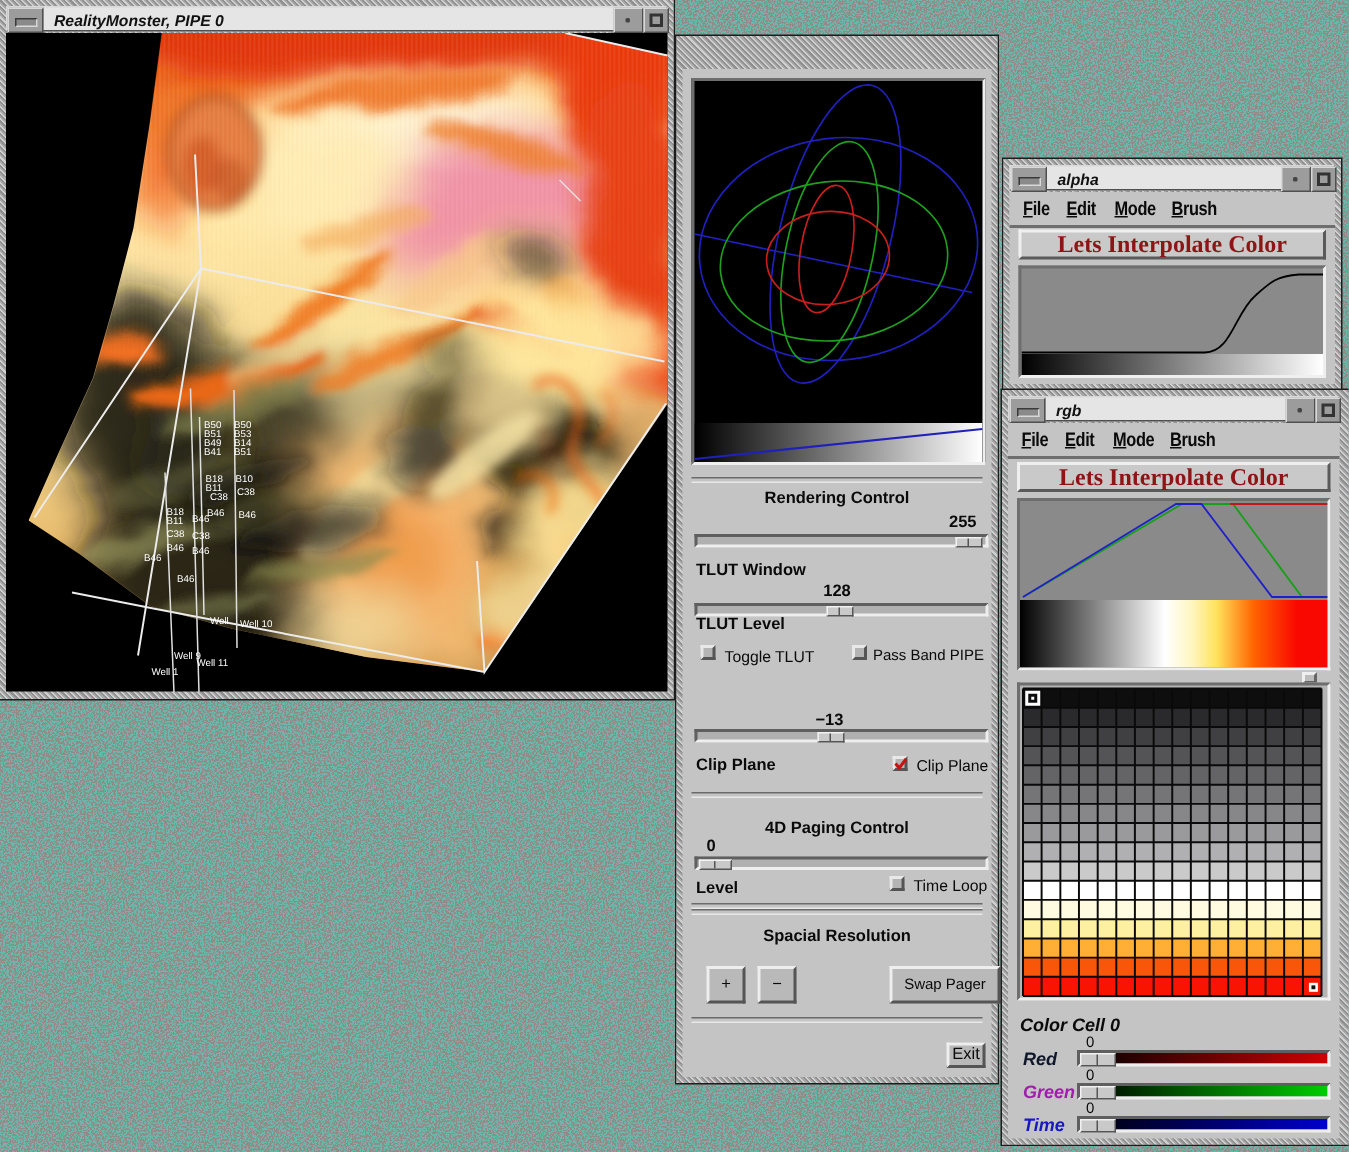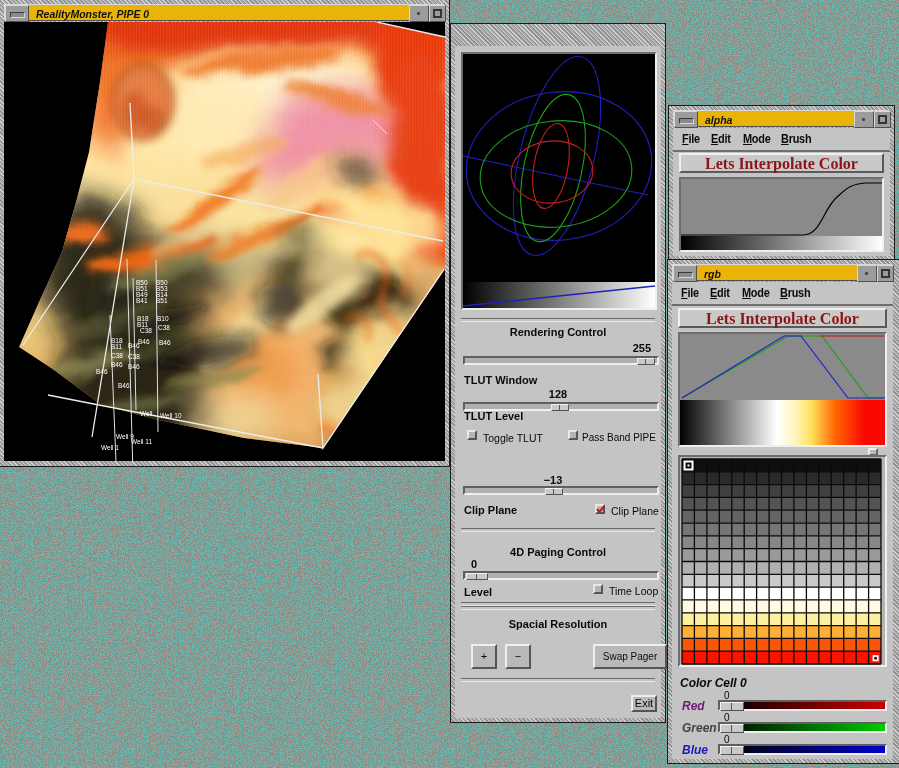--- a/index.html
+++ b/index.html
@@ -1,21 +1,21 @@
 <!DOCTYPE html>
 <html><head>
 <meta charset="utf-8">
 <style>
 html,body{margin:0;padding:0;}
 body{width:899px;height:768px;overflow:hidden;position:relative;background:#7aaca6;font-family:"Liberation Sans",sans-serif;}
 #noise{position:absolute;left:0;top:0;z-index:0;}
 .win{position:absolute;background:#b9b9b9;box-shadow:0 0 0 1px #1c1c1c;}
 .winframe{position:absolute;inset:0;background:
  repeating-linear-gradient(45deg,#cfcfcf 0 1px,#a8a8a8 1px 2px,#8f8f8f 2px 3px);}
-.tb{position:absolute;height:17px;background:#eab308;border-top:1px solid #d8d8d8;border-left:1px solid #d8d8d8;border-bottom:1px solid #4f4f4f;border-right:1px solid #4f4f4f;}
+.tb{position:absolute;height:17px;background:#e5e5e5;border-top:1px solid #d8d8d8;border-left:1px solid #d8d8d8;border-bottom:1px solid #4f4f4f;border-right:1px solid #4f4f4f;}
 .tbtxt{position:absolute;top:2.5px;font-style:italic;font-weight:bold;font-size:10.5px;color:#111;white-space:nowrap;}
 .tbbtn{position:absolute;top:0;height:17px;background:#9c9c9c;border-top:1px solid #d8d8d8;border-left:1px solid #d8d8d8;border-bottom:1px solid #4f4f4f;border-right:1px solid #4f4f4f;box-sizing:border-box;}
 .minico{position:absolute;left:4px;top:6px;width:13px;height:4px;background:#8a8a8a;border-top:1px solid #3a3a3a;border-left:1px solid #3a3a3a;border-bottom:1px solid #d8d8d8;border-right:1px solid #d8d8d8;}
 .dotico{position:absolute;left:50%;top:50%;width:3px;height:3px;margin:-2px 0 0 -2px;background:#444;border-radius:1px;}
 .maxico{position:absolute;left:3px;top:3px;right:3px;bottom:3px;border:2px solid #333;}
 .panel{position:absolute;background:#c4c4c4;}
 .sunken{border-top:2px solid #6e6e6e;border-left:2px solid #6e6e6e;border-bottom:2px solid #efefef;border-right:2px solid #efefef;box-sizing:border-box;}
 .raised{border-top:2px solid #efefef;border-left:2px solid #efefef;border-bottom:2px solid #666;border-right:2px solid #666;box-sizing:border-box;background:#bcbcbc;}
 .lbl{position:absolute;font-weight:bold;font-size:11px;color:#0a0a0a;white-space:nowrap;}
 .num{position:absolute;font-weight:bold;font-size:11px;color:#0a0a0a;}
@@ -416,35 +416,35 @@
 <rect x="2" y="181.4" width="199" height="12.8" fill="#f85608"></rect>
 <rect x="2" y="194.2" width="199" height="12.8" fill="#f81400"></rect>
 <path d="M2.0,2v205 M14.4,2v205 M26.9,2v205 M39.3,2v205 M51.8,2v205 M64.2,2v205 M76.6,2v205 M89.1,2v205 M101.5,2v205 M113.9,2v205 M126.4,2v205 M138.8,2v205 M151.2,2v205 M163.7,2v205 M176.1,2v205 M188.6,2v205 M201.0,2v205 M2,2.0h199 M2,14.8h199 M2,27.6h199 M2,40.4h199 M2,53.2h199 M2,66.1h199 M2,78.9h199 M2,91.7h199 M2,104.5h199 M2,117.3h199 M2,130.1h199 M2,142.9h199 M2,155.8h199 M2,168.6h199 M2,181.4h199 M2,194.2h199 M2,207.0h199" stroke="#0a0a0a" stroke-width="1.3" fill="none"></path>
 <rect x="4.5" y="4.5" width="8" height="8" fill="none" stroke="#fff" stroke-width="2"></rect>
 <rect x="7.5" y="7.5" width="2" height="2" fill="#fff"></rect>
 <rect x="192.6" y="198.2" width="6" height="6" fill="#fff"></rect>
 <rect x="194.3" y="199.9" width="2.6" height="2.6" fill="#111"></rect>
 </svg>
    </div>
    <div class="lbl" style="left:8px;top:394px;font-style:italic;font-size:12px;text-align:right;">Color Cell 0</div>
-   <div class="lbl" style="left:10px;top:417px;font-style:italic;font-size:12px;color:#701a75;">Red</div>
+   <div class="lbl" style="left:10px;top:417px;font-style:italic;font-size:12px;color:#0f172a;">Red</div>
    <div class="num" style="left:52px;top:408px;font-weight:normal;font-size:10px;">0</div>
    <div class="slider" style="left:46px;top:418px;width:169px;height:11px;background:linear-gradient(to right,#000,#c00);">
      <div class="thumb" style="left:0;width:22px;height:7px;">
           <div class="notch" style="left:10px;"></div>
         </div>
    </div>
-   <div class="lbl" style="left:10px;top:439px;font-style:italic;font-size:12px;color:#404040;">Green</div>
+   <div class="lbl" style="left:10px;top:439px;font-style:italic;font-size:12px;color:#a21caf;">Green</div>
    <div class="num" style="left:52px;top:430px;font-weight:normal;font-size:10px;">0</div>
    <div class="slider" style="left:46px;top:440px;width:169px;height:11px;background:linear-gradient(to right,#000,#0c0);">
      <div class="thumb" style="left:0;width:22px;height:7px;">
           <div class="notch" style="left:10px;"></div>
         </div>
    </div>
-   <div class="lbl" style="left:10px;top:461px;font-style:italic;font-size:12px;color:#1818c0;">Blue</div>
+   <div class="lbl" style="left:10px;top:461px;font-style:italic;font-size:12px;color:#1818c0;">Time</div>
    <div class="num" style="left:52px;top:452px;font-weight:normal;font-size:10px;">0</div>
    <div class="slider" style="left:46px;top:462px;width:169px;height:11px;background:linear-gradient(to right,#000,#00c);">
      <div class="thumb" style="left:0;width:22px;height:7px;">
           <div class="notch" style="left:10px;"></div>
         </div>
    </div>
  </div>
 </div>
 
 </body></html>

